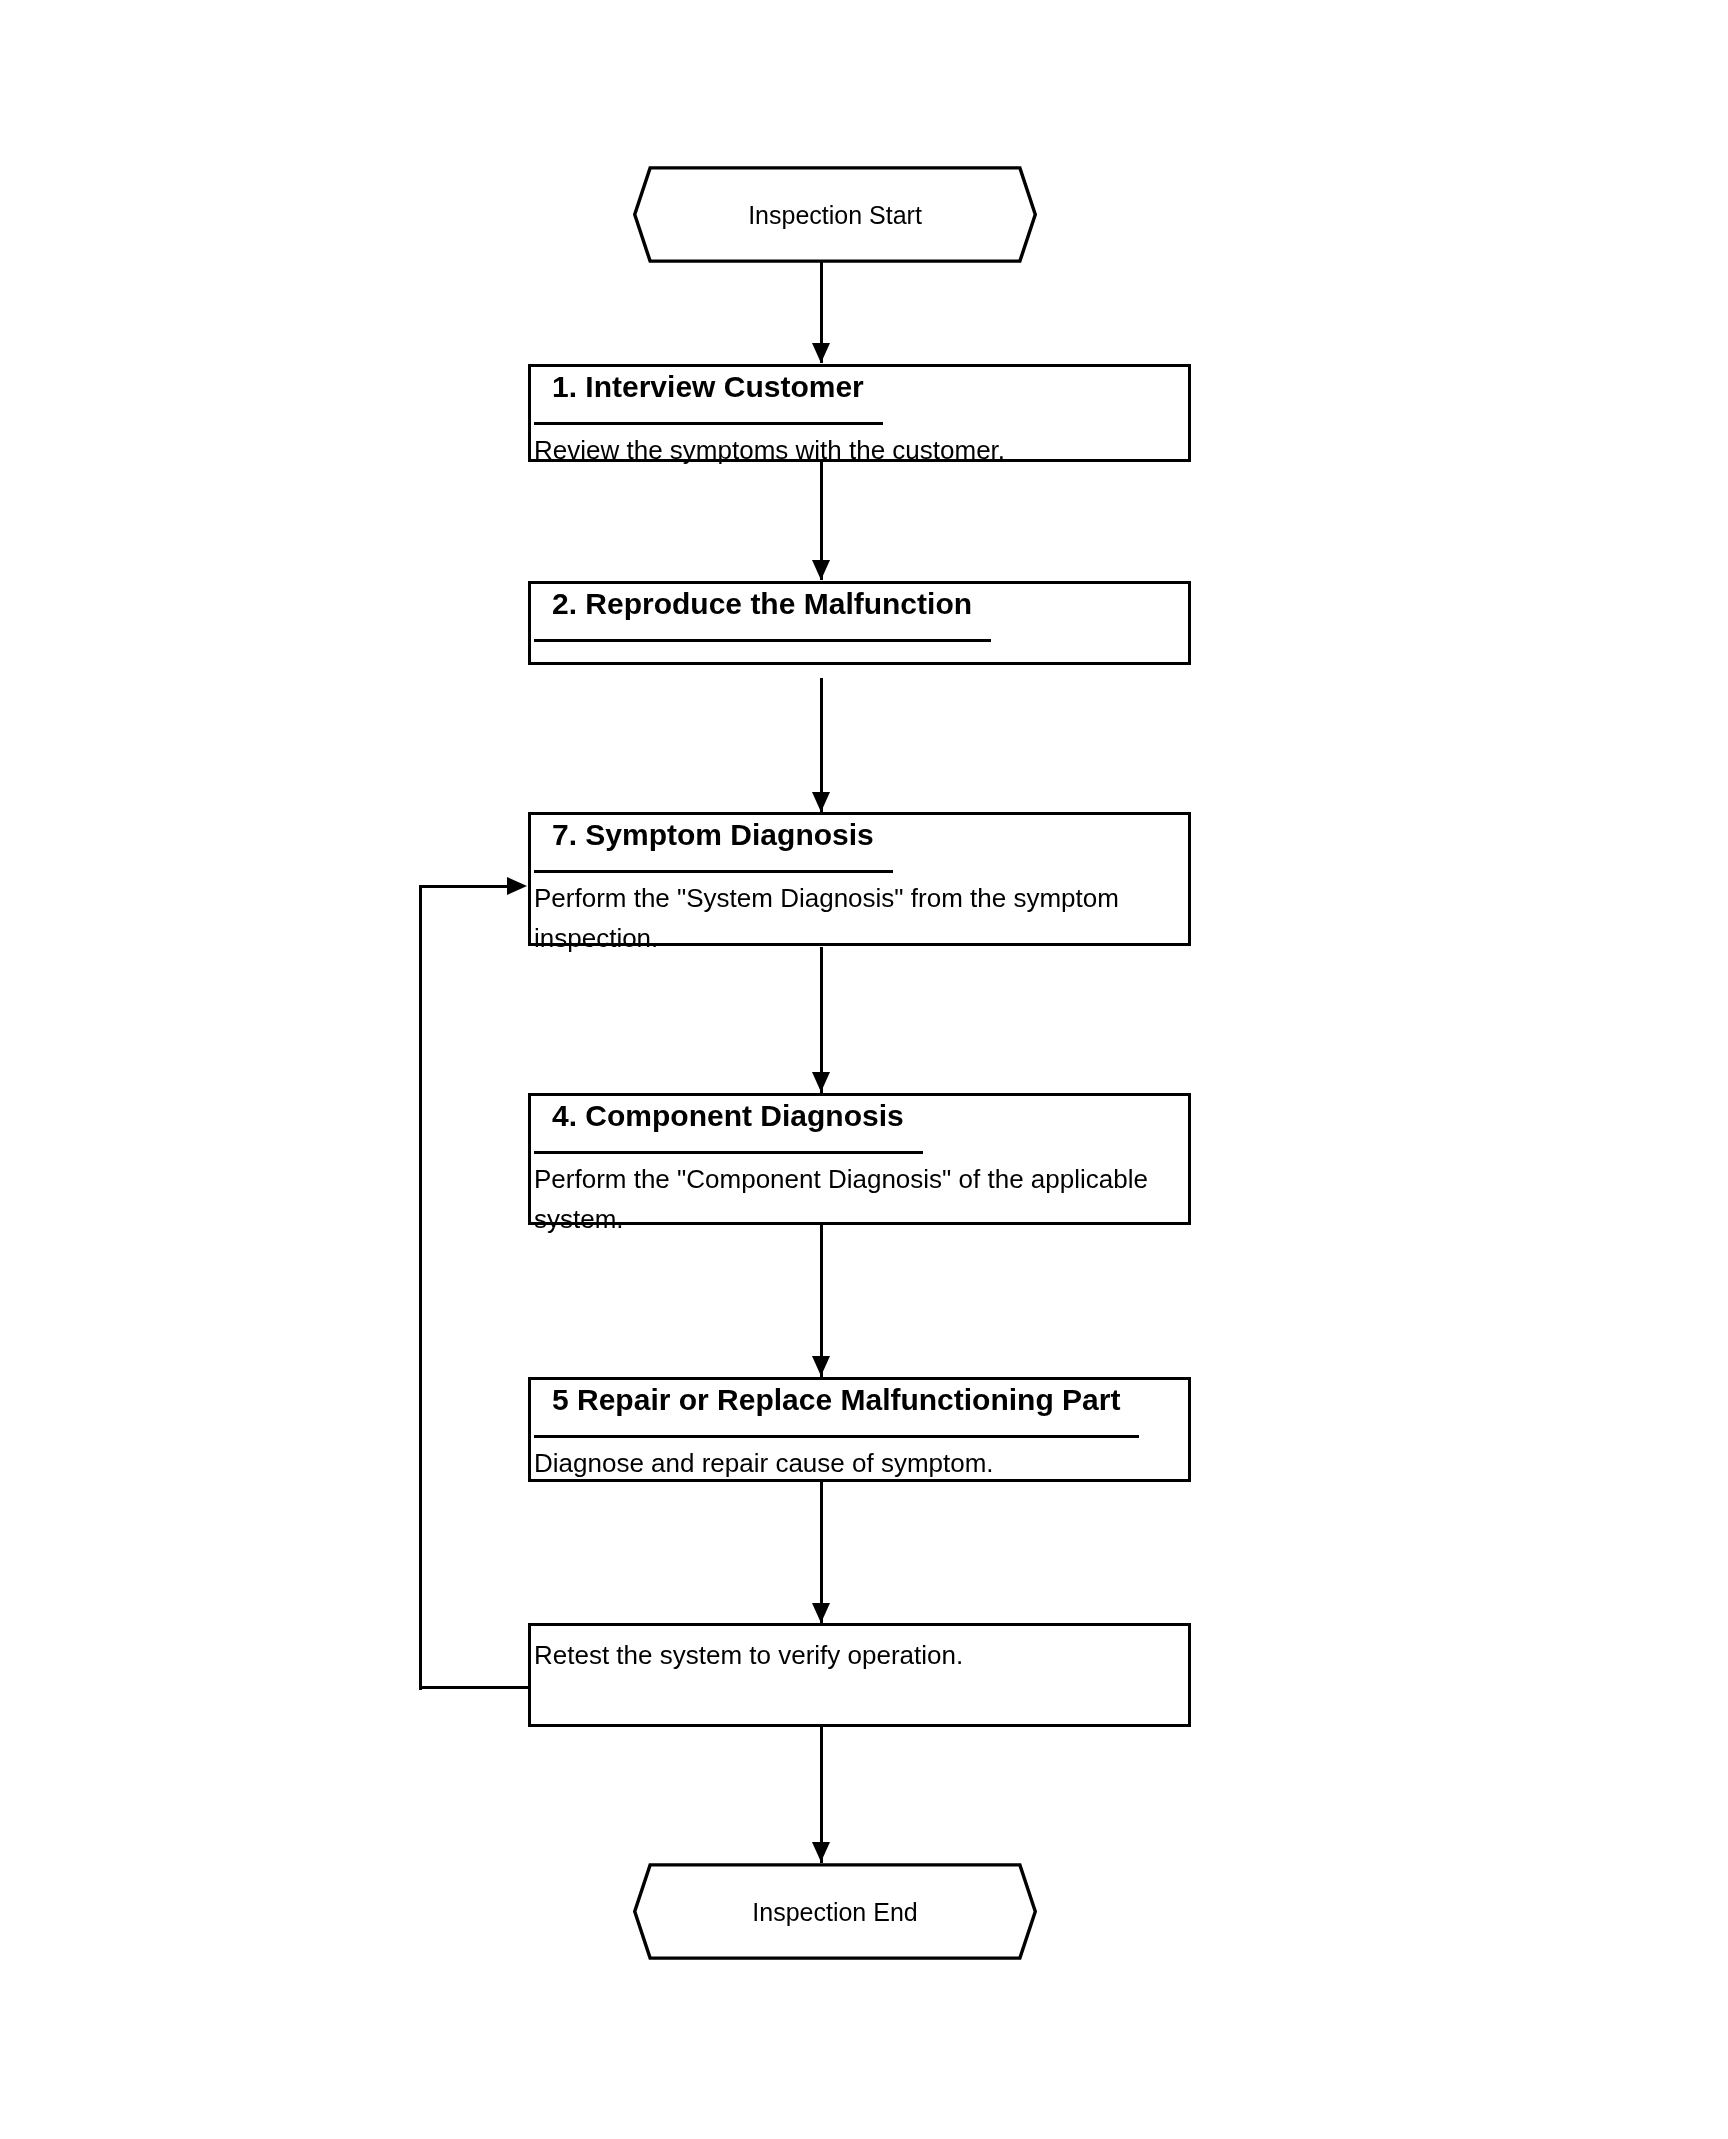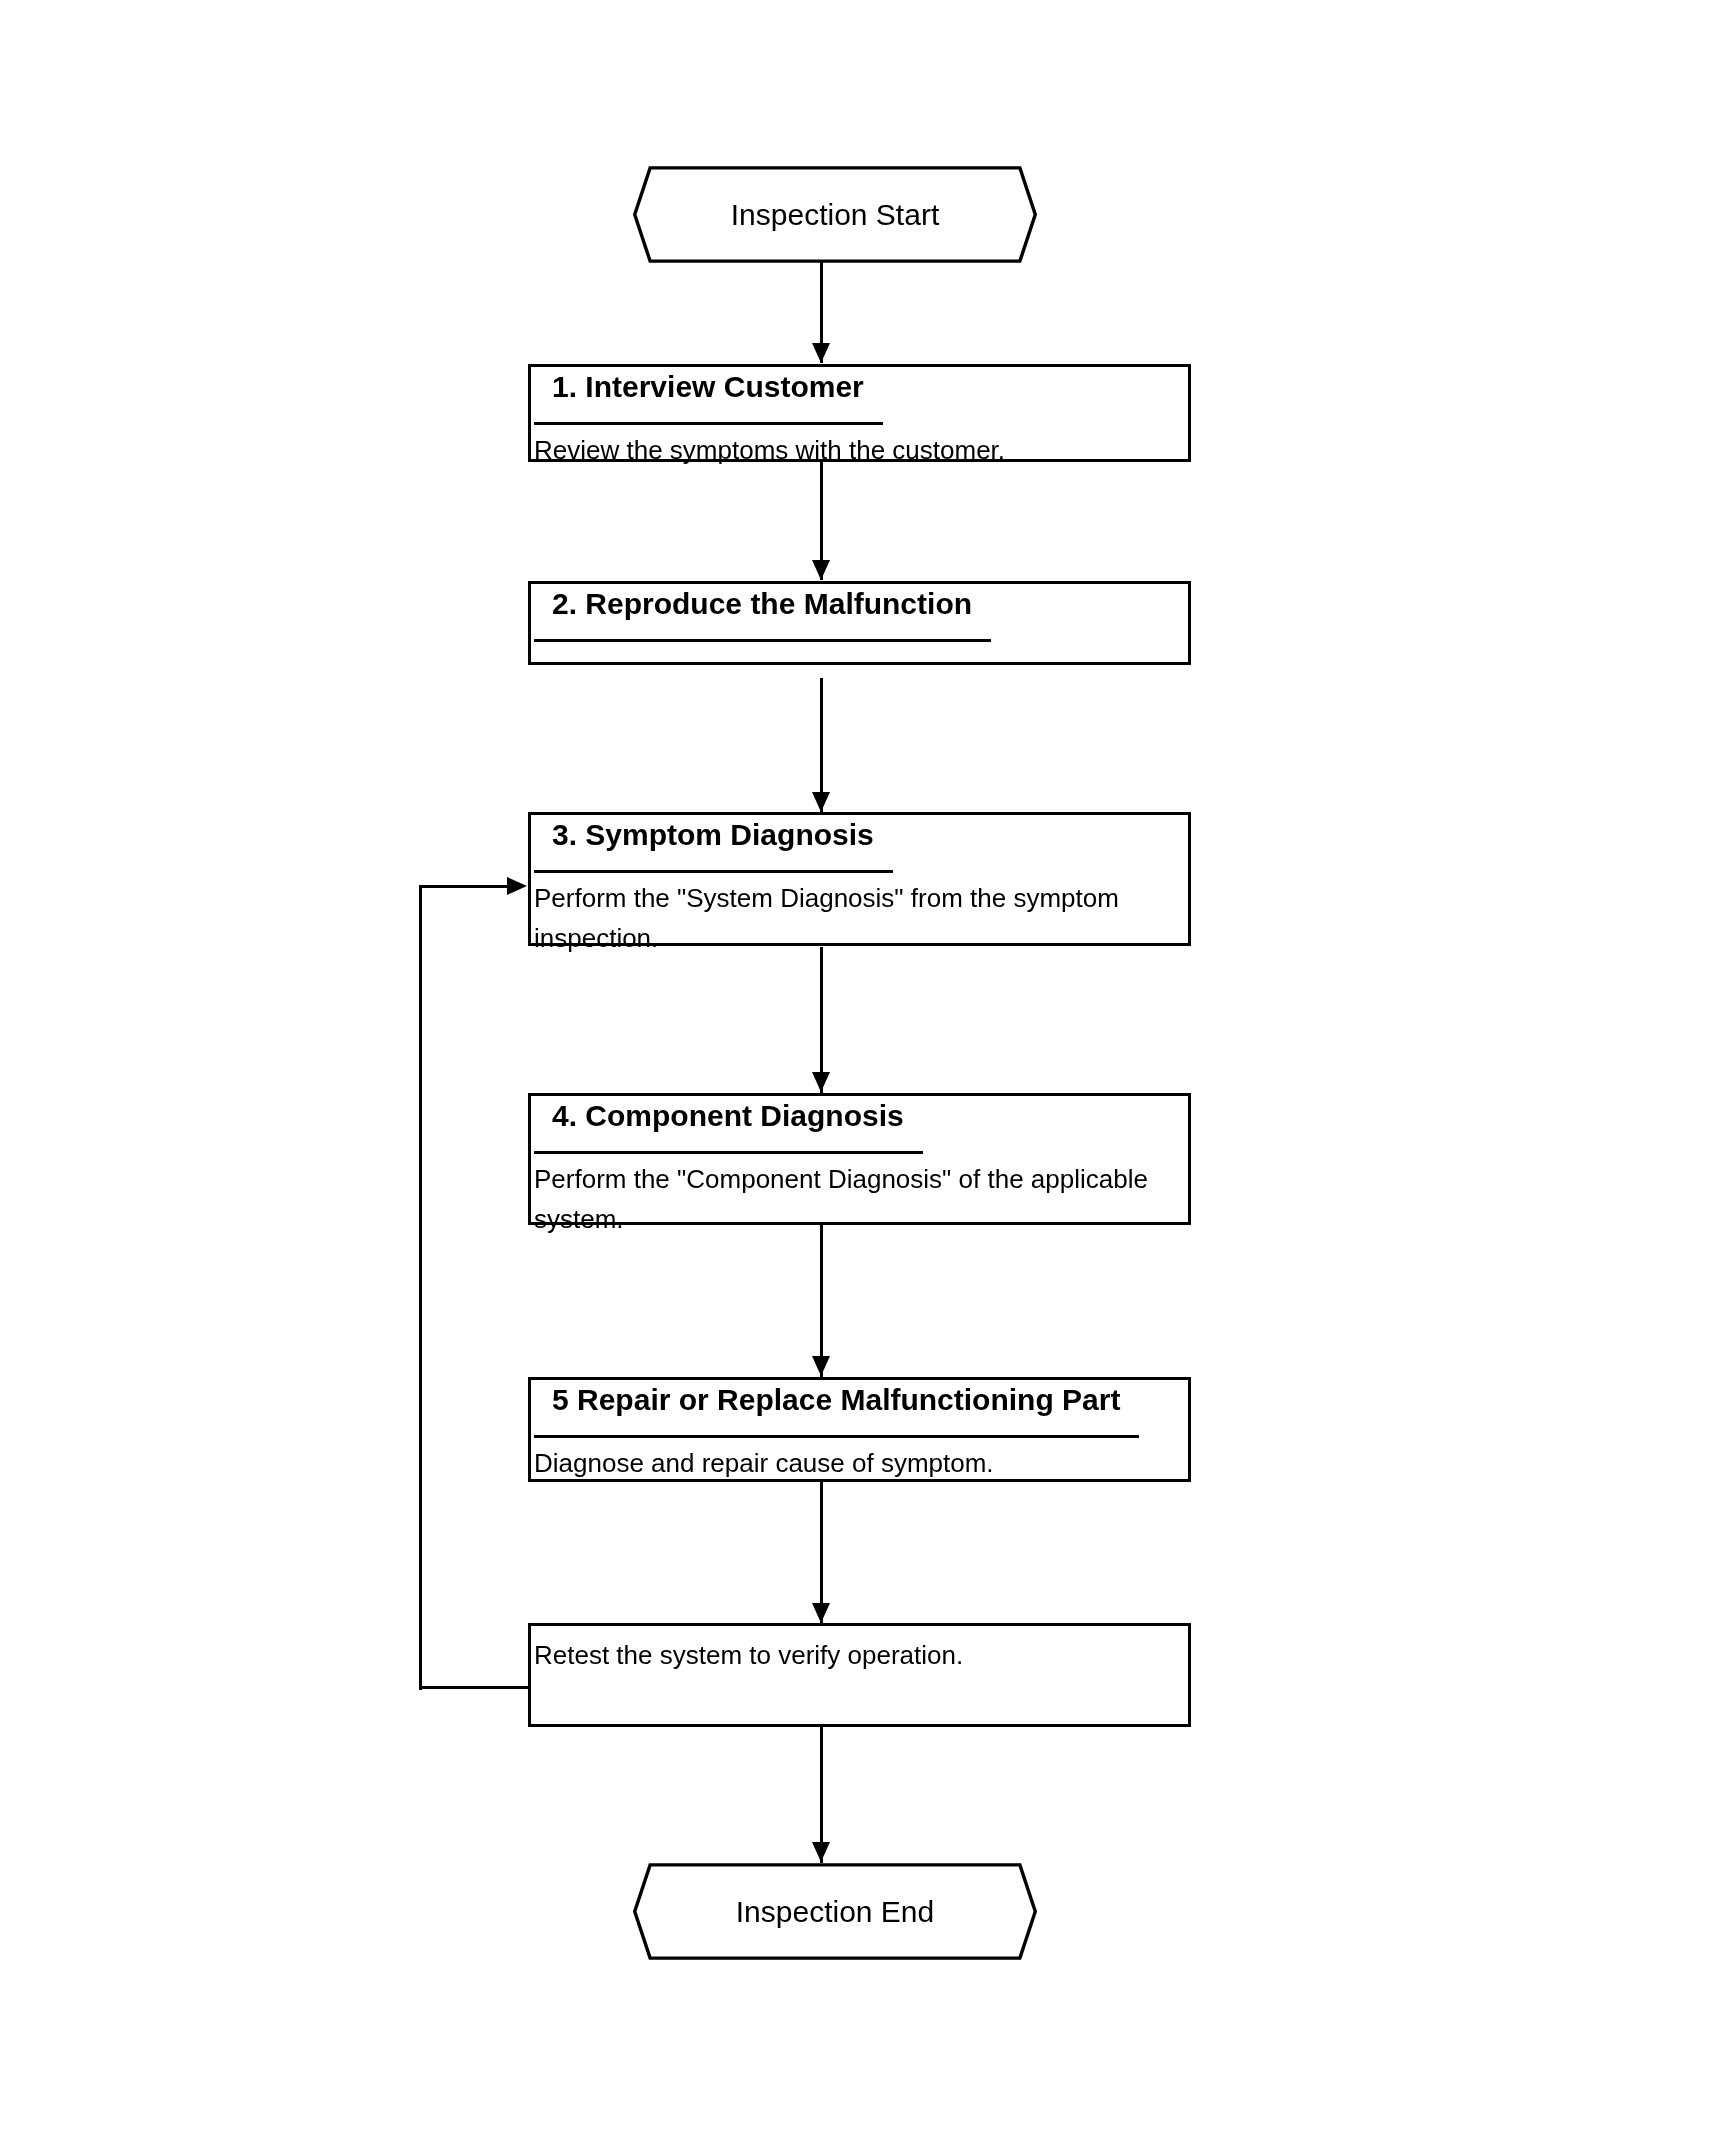--- a/index.html
+++ b/index.html
@@ -28,21 +28,21 @@
     left: 0; top: 0;
     width: 100%; height: 100%;
     display: block;
   }
   .hex-label {
     position: absolute;
     inset: 0;
     display: flex;
     align-items: center;
     justify-content: center;
-    font-size: 30px;
+    font-size: 25px;
     line-height: 30px;
     color: #000000;
   }
   
   .box {
     position: absolute;
     left: 528px;
     width: 663px;
     box-sizing: border-box;
     border: 3.4px solid #000000;
@@ -114,21 +114,21 @@
   <div class="arrow-down" style="left:812px; top:560px;"></div>
 
   <div class="box" style="top:581px; height:84px;">
     <span class="box-title">2. Reproduce the Malfunction</span>
   </div>
 
   <div class="vline" style="left:820px; top:678px; height:134px;"></div>
   <div class="arrow-down" style="left:812px; top:792px;"></div>
 
   <div class="box" style="top:812px; height:134px;">
-    <span class="box-title">3. Symptom Diagnosis</span>
+    <span class="box-title">7. Symptom Diagnosis</span>
     <p class="box-desc">Perform the "System Diagnosis" from the symptom inspection.</p>
   </div>
 
   <div class="vline" style="left:820px; top:947px; height:146px;"></div>
   <div class="arrow-down" style="left:812px; top:1072px;"></div>
 
   <div class="box" style="top:1093px; height:132px;">
     <span class="box-title">4. Component Diagnosis</span>
     <p class="box-desc">Perform the "Component Diagnosis" of the applicable system.</p>
   </div>

